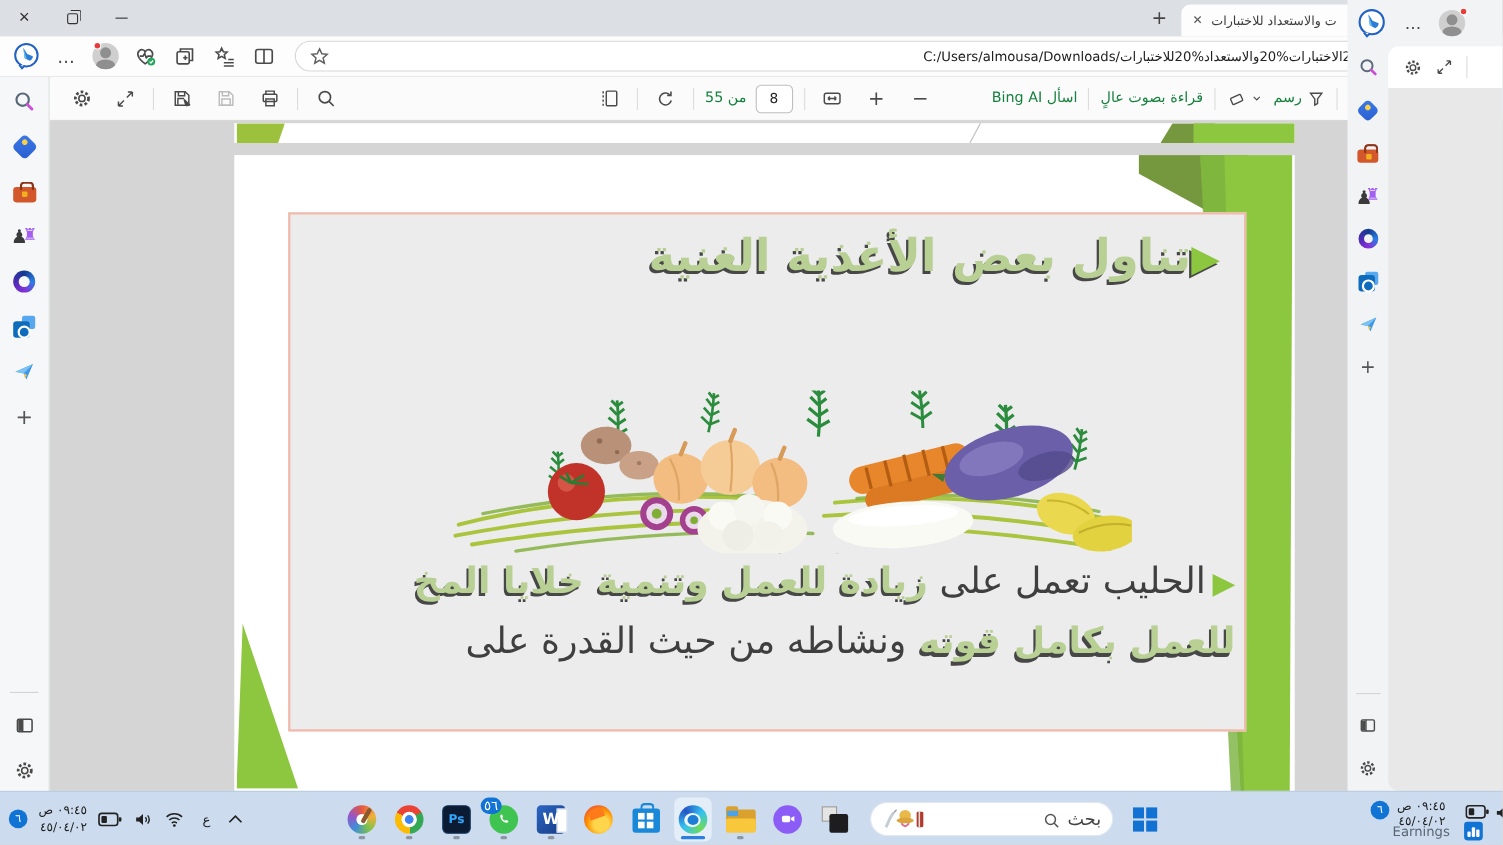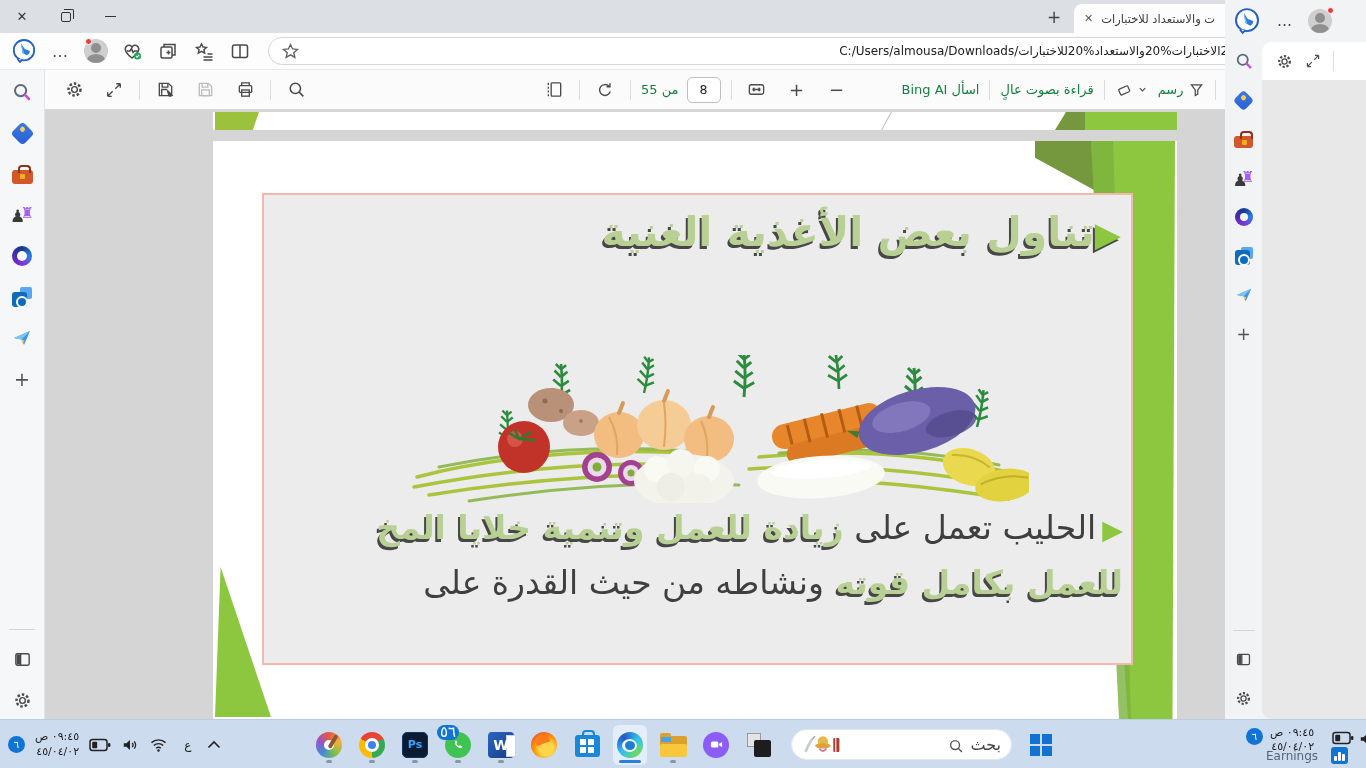--- a/index.html
+++ b/index.html
@@ -66,21 +66,21 @@
   .prevpage .g1{position:absolute;left:2px;top:0;width:44px;height:18px;background:#9cc23d;clip-path:polygon(0 0,100% 0,86% 100%,0 100%);}
   .prevpage .g2{position:absolute;right:0;top:0;width:92px;height:18px;background:#8dc63f;}
   .prevpage .g3{position:absolute;right:72px;top:0;width:50px;height:18px;background:#75983e;clip-path:polygon(22% 0,100% 0,78% 100%,0 100%);}
   .prevpage .ln{position:absolute;right:290px;top:-4px;width:1px;height:26px;background:#bdbdbd;transform:rotate(28deg);}
   .page{position:absolute;left:168px;top:31px;width:964px;height:578px;background:#fff;overflow:hidden;}
   .dec-tr-dark{position:absolute;left:822px;top:0;width:100px;height:56px;background:#75983e;clip-path:polygon(0 0,100% 0,72% 100%,0 30%);}
   .dec-band{position:absolute;left:878px;top:0;width:84px;height:578px;background:#8dc63f;clip-path:polygon(0 0,100% 0,97% 100%,44% 100%);}
   .dec-band-in{position:absolute;left:878px;top:0;width:40px;height:578px;background:#7ab13e;clip-path:polygon(0 0,55% 0,100% 100%,70% 100%);opacity:.8;}
   .dec-bl{position:absolute;left:2px;top:426px;width:56px;height:150px;background:#8dc63f;clip-path:polygon(10% 0,100% 100%,0 100%);}
   .slidebox{position:absolute;left:49px;top:52px;width:871px;height:472px;background:#ececec;border:2px solid #f1b9ab;}
-  .slide-title{direction:rtl;text-align:right;padding:8px 10px 0 0;font-weight:700;font-size:41px;line-height:1.42;color:#b8d094;text-shadow:-2px 3px 0 #474747;}
+  .slide-title{direction:rtl;text-align:right;padding:8px 22px 0 0;font-weight:700;font-size:41px;line-height:1.42;color:#b8d094;text-shadow:-2px 3px 0 #474747;}
   .slide-title .l2{margin-right:62px;display:block;}
   .t-bullet{color:#8dc63f;text-shadow:-2px 3px 0 #474747;font-size:34px;}
   .veg{position:absolute;left:145px;top:160px;}
   .slide-body{position:absolute;left:10px;top:305px;right:8px;direction:rtl;text-align:right;font-size:33px;line-height:1.67;color:#3f3f3f;font-weight:500;}
   .grn{color:#b8d094;text-shadow:-2px 3px 0 #474747;font-weight:700;}
   .b-bullet{color:#8dc63f;font-size:27px;margin-left:6px;}
   .slide-body .l3{display:block;text-align:center;margin-left:120px;}
 
   
   .sidewin{position:absolute;left:1225px;top:0;width:141px;height:719px;background:#f2f3f5;z-index:5;display:flex;flex-direction:column;}
@@ -126,21 +126,21 @@
   .ai-edge:before{content:"";position:absolute;left:8px;top:9px;width:10px;height:9px;border-radius:50%;background:#1d7dd4;z-index:1;}
   .ai-folder{position:relative;width:27px;height:21px;margin-top:4px;}
   .ai-folder .bk{position:absolute;left:0;top:0;width:27px;height:20px;background:#dba12e;border-radius:2px;}
   .ai-folder .bk:before{content:"";position:absolute;left:0;top:-3px;width:11px;height:5px;background:#dba12e;border-radius:2px 2px 0 0;}
   .ai-folder .bl{position:absolute;left:1px;top:1px;width:10px;height:5px;background:#4aa3e8;}
   .ai-folder .fr{position:absolute;left:0;bottom:0;width:27px;height:13px;background:#f8c73c;border-radius:2px;}
   .ai-video{background:#8b5cf6;display:flex;align-items:center;justify-content:center;}
   .ai-dark{position:relative;width:26px;height:26px;}
   .ai-dark .sq1{position:absolute;left:1px;top:1px;width:14px;height:14px;background:#e4e4e4;border:1px solid #9a9a9a;}
   .ai-dark .sq2{position:absolute;right:1px;bottom:1px;width:17px;height:17px;background:#1d1d1f;border-radius:2px;}
-  .wabadge{position:absolute;left:-4px;top:0px;min-width:16px;height:15px;border-radius:8px;background:#1173d4;color:#fff;font-size:15px;display:flex;align-items:center;justify-content:center;padding:0 3px;z-index:2;}
+  .wabadge{position:absolute;left:-4px;top:0px;min-width:16px;height:15px;border-radius:8px;background:#1173d4;color:#fff;font-size:12px;display:flex;align-items:center;justify-content:center;padding:0 3px;z-index:2;}
   .pill{position:absolute;left:791px;top:9px;width:221px;height:31px;background:#fff;border-radius:16px;border:1px solid #e2e8f0;display:flex;align-items:center;padding:0 10px;}
   .pill-text{margin-left:auto;display:flex;align-items:flex-end;gap:7px;font-size:16px;color:#444;}
   .start{position:absolute;left:1026px;top:10px;width:30px;height:30px;display:flex;align-items:center;justify-content:center;border-radius:5px;}
   .winlogo{display:grid;grid-template-columns:10px 10px;grid-gap:2px;}
   .winlogo i{width:10px;height:10px;background:#1172d3;}
   .trayR{position:absolute;left:1236px;top:0;width:130px;height:49px;}
   .trayR .badge6{position:absolute;left:10px;top:8px;}
   .trayR .clock{position:absolute;left:34px;top:6px;}
   .trayR .bat{position:absolute;left:96px;top:11px;}
   .trayR .spk{position:absolute;left:122px;top:11px;}

